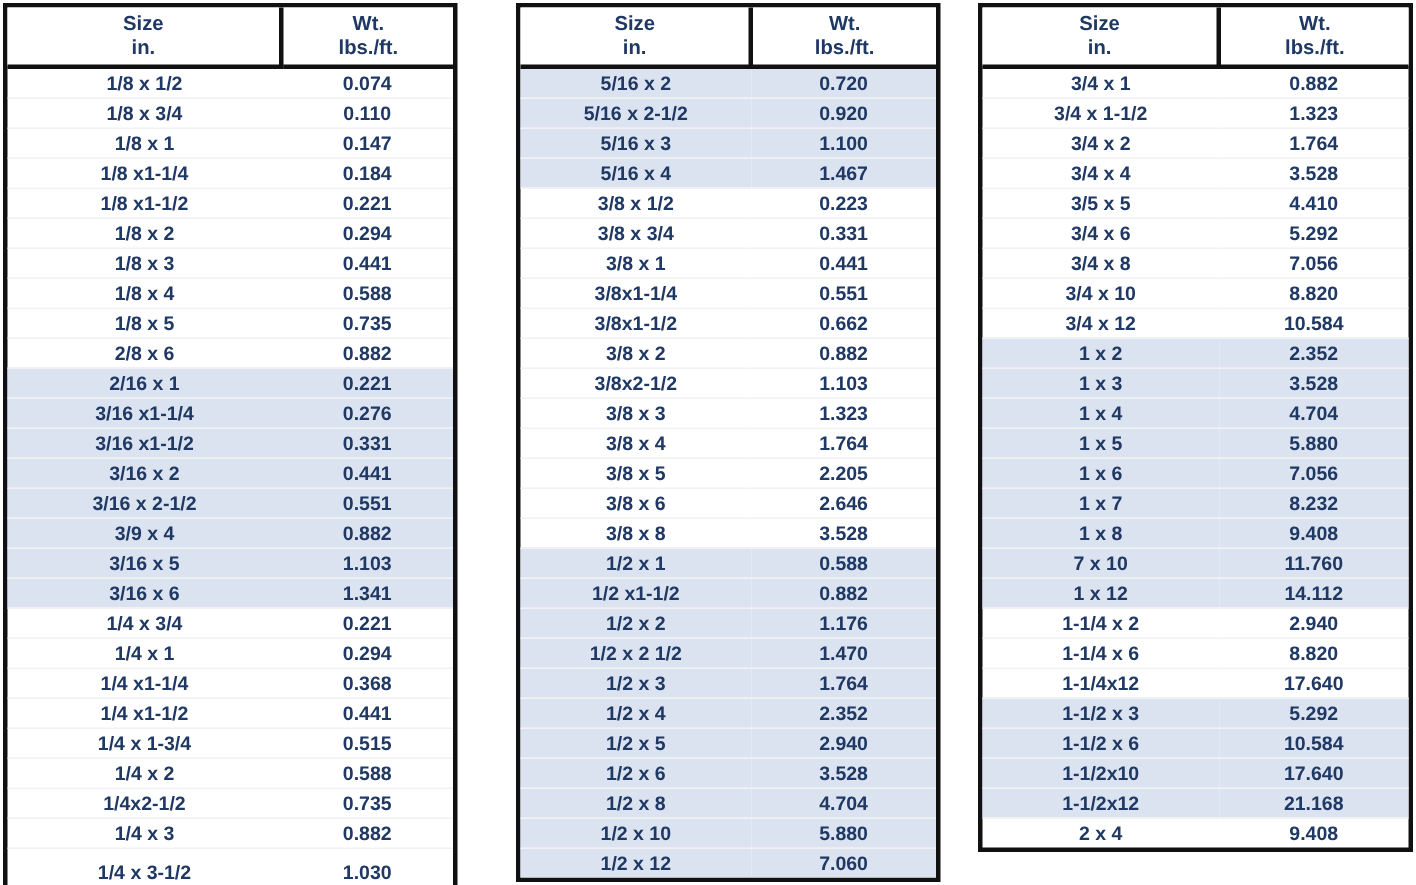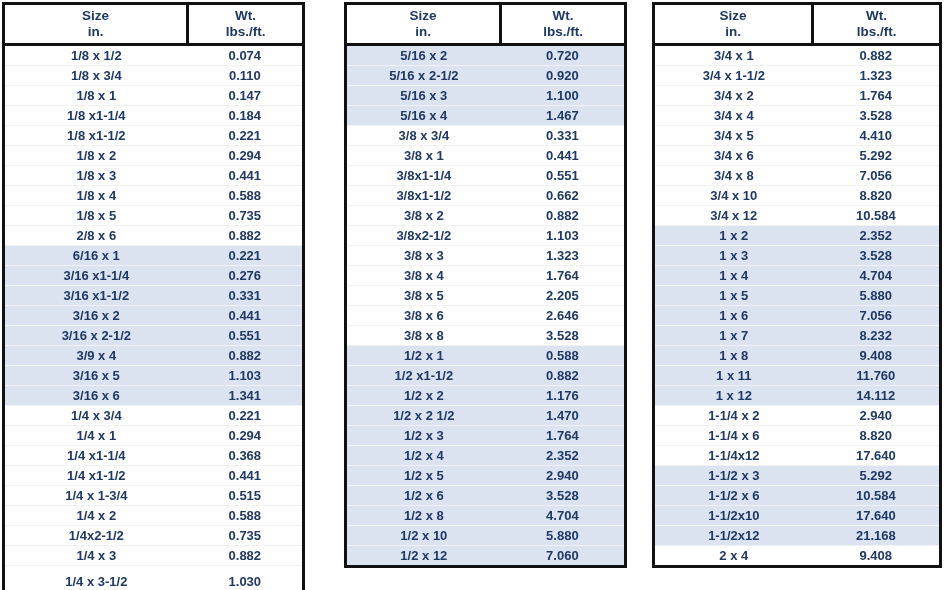--- a/index.html
+++ b/index.html
@@ -148,21 +148,21 @@
           </tr>
           <tr>
             <td>1/8 x 5</td>
             <td>0.735</td>
           </tr>
           <tr>
             <td>2/8 x 6</td>
             <td>0.882</td>
           </tr>
           <tr class="hl">
-            <td>6/16 x 1</td>
+            <td>2/16 x 1</td>
             <td>0.221</td>
           </tr>
           <tr class="hl">
             <td>3/16 x1-1/4</td>
             <td>0.276</td>
           </tr>
           <tr class="hl">
             <td>3/16 x1-1/2</td>
             <td>0.331</td>
           </tr>
@@ -254,20 +254,24 @@
           </tr>
           <tr class="hl">
             <td>5/16 x 3</td>
             <td>1.100</td>
           </tr>
           <tr class="hl">
             <td>5/16 x 4</td>
             <td>1.467</td>
           </tr>
           <tr>
+            <td>3/8 x 1/2</td>
+            <td>0.223</td>
+          </tr>
+          <tr>
             <td>3/8 x 3/4</td>
             <td>0.331</td>
           </tr>
           <tr>
             <td>3/8 x 1</td>
             <td>0.441</td>
           </tr>
           <tr>
             <td>3/8x1-1/4</td>
             <td>0.551</td>
@@ -380,21 +384,21 @@
           </tr>
           <tr>
             <td>3/4 x 2</td>
             <td>1.764</td>
           </tr>
           <tr>
             <td>3/4 x 4</td>
             <td>3.528</td>
           </tr>
           <tr>
-            <td>3/4 x 5</td>
+            <td>3/5 x 5</td>
             <td>4.410</td>
           </tr>
           <tr>
             <td>3/4 x 6</td>
             <td>5.292</td>
           </tr>
           <tr>
             <td>3/4 x 8</td>
             <td>7.056</td>
           </tr>
@@ -428,21 +432,21 @@
           </tr>
           <tr class="hl">
             <td>1 x 7</td>
             <td>8.232</td>
           </tr>
           <tr class="hl">
             <td>1 x 8</td>
             <td>9.408</td>
           </tr>
           <tr class="hl">
-            <td>1 x 11</td>
+            <td>7 x 10</td>
             <td>11.760</td>
           </tr>
           <tr class="hl">
             <td>1 x 12</td>
             <td>14.112</td>
           </tr>
           <tr>
             <td>1-1/4 x 2</td>
             <td>2.940</td>
           </tr>

